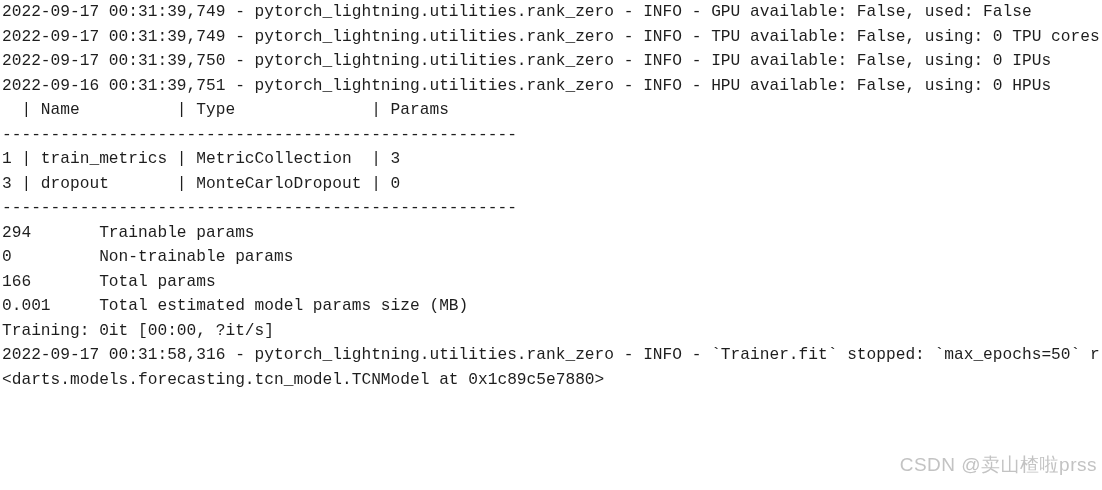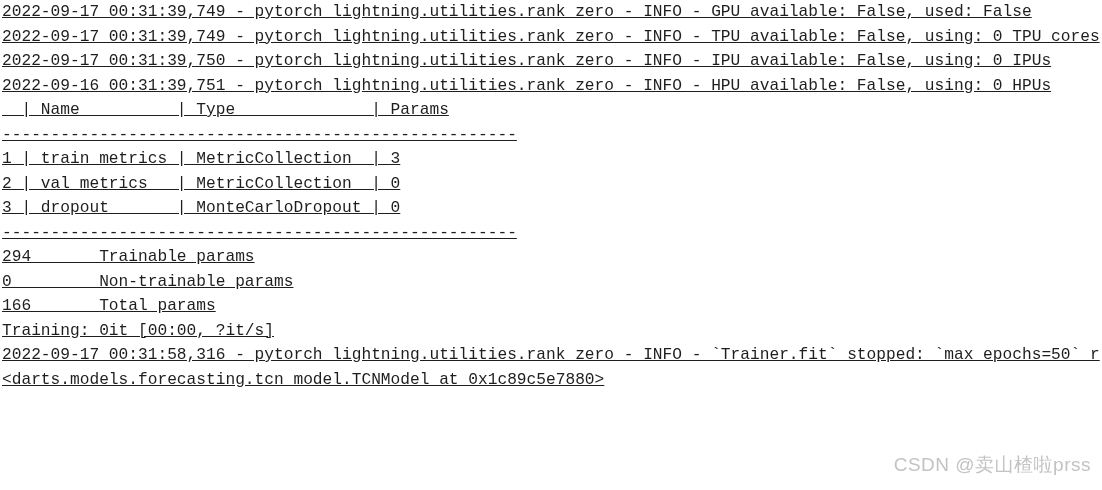--- a/index.html
+++ b/index.html
@@ -22,50 +22,49 @@
     color: #1e1e1e;
     background: #ffffff;
   }
   .lines {
     padding-left: 2px;
   }
   .line {
     height: 24.5px;
     white-space: pre;
     overflow: hidden;
-    text-decoration: underline;
   }
   .watermark {
     position: absolute;
     top: 453px;
-    right: 11px;
+    right: 5px;
     font-family: "Liberation Sans", sans-serif;
     font-size: 19px;
     line-height: 24px;
     color: #c3c3c3;
     letter-spacing: 0.5px;
     pointer-events: none;
   }
 </style>
 </head>
 <body>
 
 <div class="console">
   <div class="lines">
       <div class="line">2022-09-17 00:31:39,749 - pytorch_lightning.utilities.rank_zero - INFO - GPU available: False, used: False</div>
       <div class="line">2022-09-17 00:31:39,749 - pytorch_lightning.utilities.rank_zero - INFO - TPU available: False, using: 0 TPU cores</div>
       <div class="line">2022-09-17 00:31:39,750 - pytorch_lightning.utilities.rank_zero - INFO - IPU available: False, using: 0 IPUs</div>
       <div class="line">2022-09-16 00:31:39,751 - pytorch_lightning.utilities.rank_zero - INFO - HPU available: False, using: 0 HPUs</div>
       <div class="line">  | Name          | Type              | Params</div>
       <div class="line">-----------------------------------------------------</div>
       <div class="line">1 | train_metrics | MetricCollection  | 3</div>
-      <div class="line">2 | val_metrics   | MetricCollection  | 0</div>
       <div class="line">3 | dropout       | MonteCarloDropout | 0</div>
       <div class="line">-----------------------------------------------------</div>
       <div class="line">294       Trainable params</div>
       <div class="line">0         Non-trainable params</div>
       <div class="line">166       Total params</div>
+      <div class="line">0.001     Total estimated model params size (MB)</div>
       <div class="line">Training: 0it [00:00, ?it/s]</div>
       <div class="line">2022-09-17 00:31:58,316 - pytorch_lightning.utilities.rank_zero - INFO - `Trainer.fit` stopped: `max_epochs=50` r</div>
       <div class="line">&lt;darts.models.forecasting.tcn_model.TCNModel at 0x1c89c5e7880&gt;</div>
     </div>
   <div class="watermark">CSDN @卖山楂啦prss</div>
 </div>
 
 </body></html>

